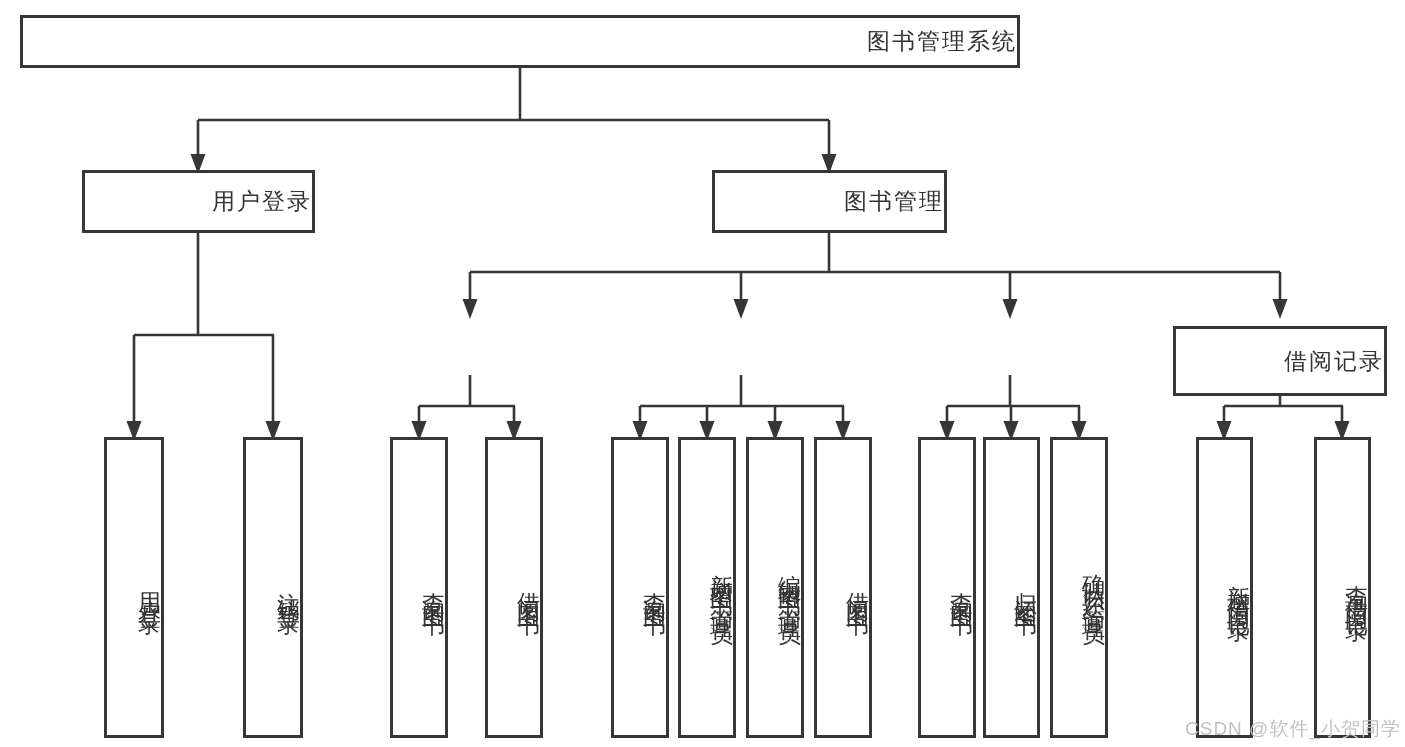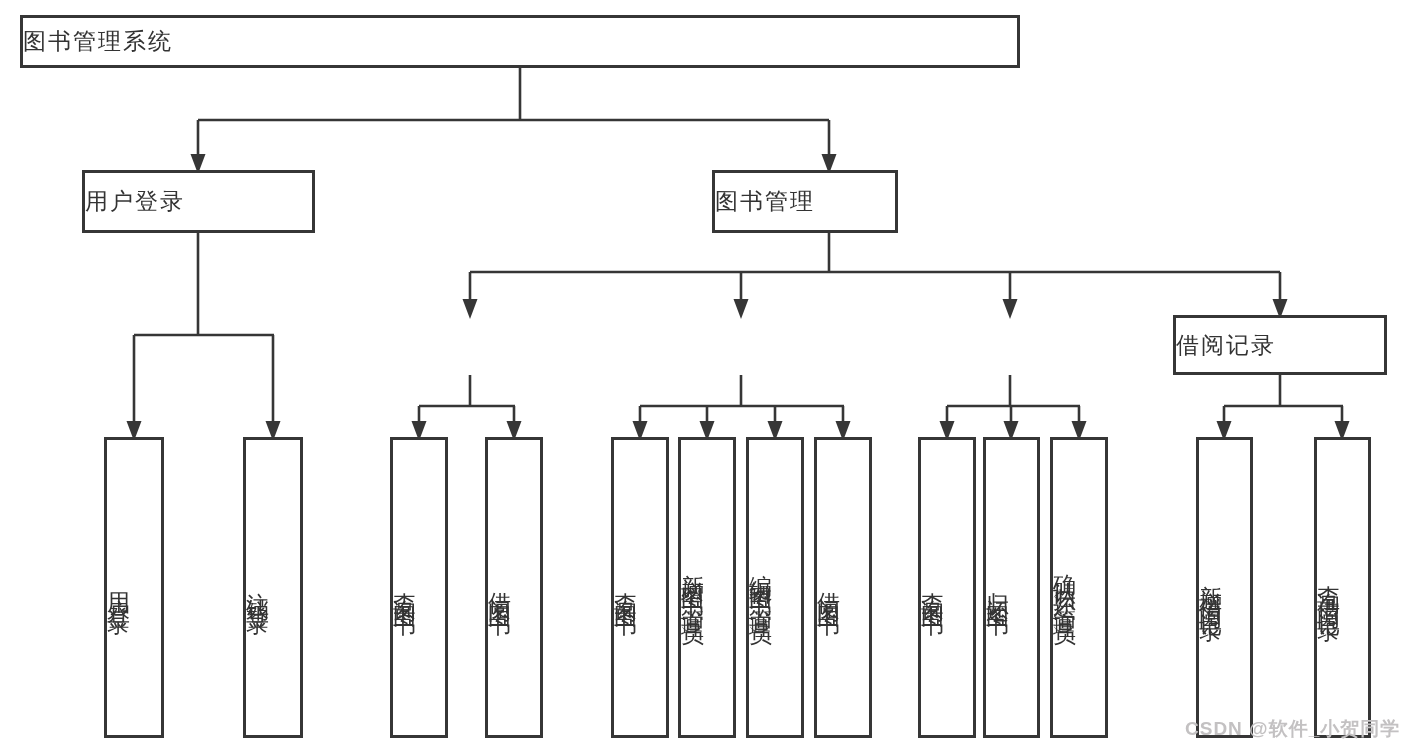--- a/index.html
+++ b/index.html
@@ -30,21 +30,21 @@
   svg.connectors polygon{
     fill:var(--border);
   }
   .box{
     position:absolute;
     box-sizing:border-box;
     border:3px solid var(--border);
     background:var(--background);
     display:flex;
     align-items:center;
-    justify-content:flex-start;
+    justify-content:flex-end;
     color:var(--text);
     z-index:2;
   }
   .hnode{
     font-size:23px;
     letter-spacing:2px;
     white-space:nowrap;
   }
   .leaf{
     top:437px;
@@ -60,21 +60,20 @@
   }
   .watermark{
     position:absolute;
     left:1185px;
     top:716px;
     font-size:19px;
     color:var(--watermark);
     z-index:5;
     white-space:nowrap;
     letter-spacing:1px;
-    font-weight:bold;
   }
 </style>
 </head>
 <body>
 
 <div class="canvas">
 
   <svg class="connectors" width="1405" height="747" viewBox="0 0 1405 747">
 
     <g>
@@ -151,25 +150,25 @@
     </g>
   </svg>
 
   <div class="box hnode" style="left:20px;top:15px;width:1000px;height:53px">
     <span>图书管理系统</span>
   </div>
 
   <div class="box hnode" style="left:82px;top:170px;width:233px;height:63px">
     <span>用户登录</span>
   </div>
-  <div class="box hnode" style="left:712px;top:170px;width:186px;height:63px">
+  <div class="box hnode" style="left:712px;top:170px;width:235px;height:63px">
     <span>图书管理</span>
   </div>
 
-  <div class="box hnode" style="left:1173px;top:315px;width:214px;height:60px">
+  <div class="box hnode" style="left:1173px;top:326px;width:214px;height:70px">
     <span>借阅记录</span>
   </div>
 
   <div class="box leaf" style="left:104px;width:60px">
     <span class="vtext">用户登录</span>
   </div>
   <div class="box leaf" style="left:243px;width:60px">
     <span class="vtext">注销登录</span>
   </div>
 

